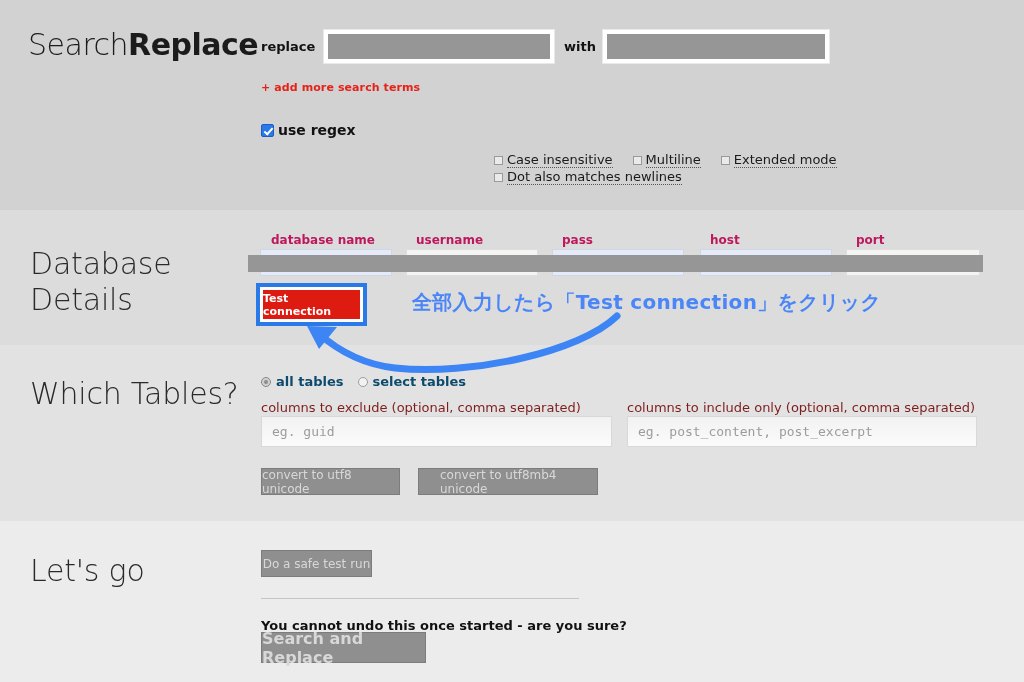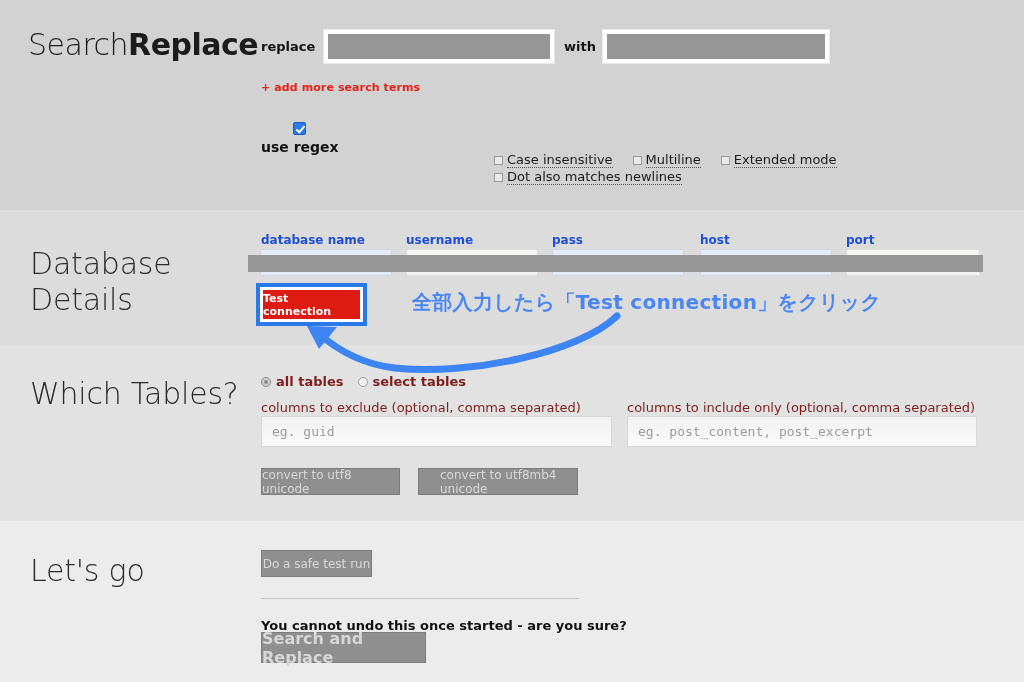--- a/index.html
+++ b/index.html
@@ -89,21 +89,20 @@
   }
 
   
   #use-regex-row {
     position: absolute;
     left: 261px;
     top: 122px;
     display: flex;
     align-items: center;
     gap: 4px;
-    flex-direction: column;
   }
   .cb-checked {
     width: 13px; height: 13px;
     box-sizing: border-box;
     background: #2a79e8;
     border: 1px solid #1a5cbf;
     border-radius: 2px;
     position: relative;
     flex: 0 0 auto;
   }
@@ -142,22 +141,23 @@
     line-height: 15px;
     cursor: help;
   }
 
   
   .db-label {
     position: absolute;
     font-family: "DejaVu Sans", sans-serif;
     font-weight: 700;
     font-size: 12px;
-    color: #1d4ed8;
+    color: #be185d;
     top: 233px;
+    margin-left: 10px;
   }
   .db-input {
     position: absolute;
     top: 249px;
     height: 27px;
     box-sizing: border-box;
     border: 1px solid #cfd6e6;
   }
   .db-input.alt { background: #f4f4f2; border-color: #dedede; }
   .db-input.blue { background: #e4eaf7; }
@@ -246,21 +246,21 @@
     position: absolute;
     left: 2px; top: 2px;
     width: 4px; height: 4px;
     border-radius: 50%;
     background: #8d8d8d;
   }
   .radio-label {
     font-family: "DejaVu Sans", sans-serif;
     font-weight: 700;
     font-size: 13px;
-    color: #7f1d1d;
+    color: #0c4a6e;
   }
 
   
   .col-label {
     position: absolute;
     font-family: "DejaVu Sans", sans-serif;
     font-weight: 400;
     font-size: 13px;
     color: #7f1d1d;
     top: 400px;
@@ -287,21 +287,21 @@
     background: #8f8f8f;
     border: 1px solid #7c7c7c;
     color: #d8d8d8;
     font-family: "DejaVu Sans", sans-serif;
     display: flex;
     align-items: center;
     justify-content: center;
     cursor: default;
   }
   #btn-utf8     { left: 261px; top: 468px; width: 139px; height: 27px; font-size: 12px; }
-  #btn-utf8mb4  { left: 418px; top: 468px; width: 160px; height: 27px; font-size: 12px; padding-left: 21px; }
+  #btn-utf8mb4  { left: 418px; top: 468px; width: 180px; height: 27px; font-size: 12px; padding-left: 21px; }
   #btn-test-run { left: 261px; top: 550px; width: 111px; height: 27px; font-size: 12px; }
   #btn-search-replace {
     left: 261px; top: 632px; width: 165px; height: 31px;
     font-size: 16px; font-weight: 700;
   }
 
   #go-divider {
     position: absolute;
     left: 261px;
     top: 598px;

